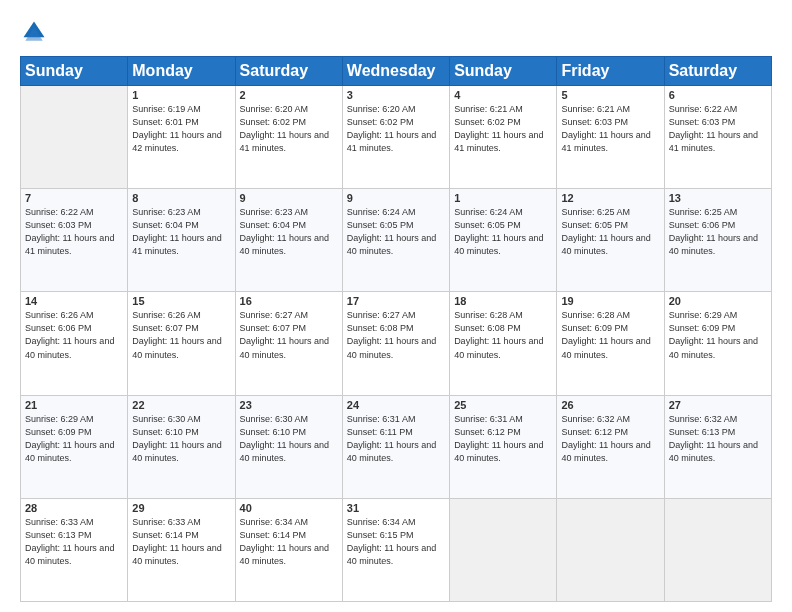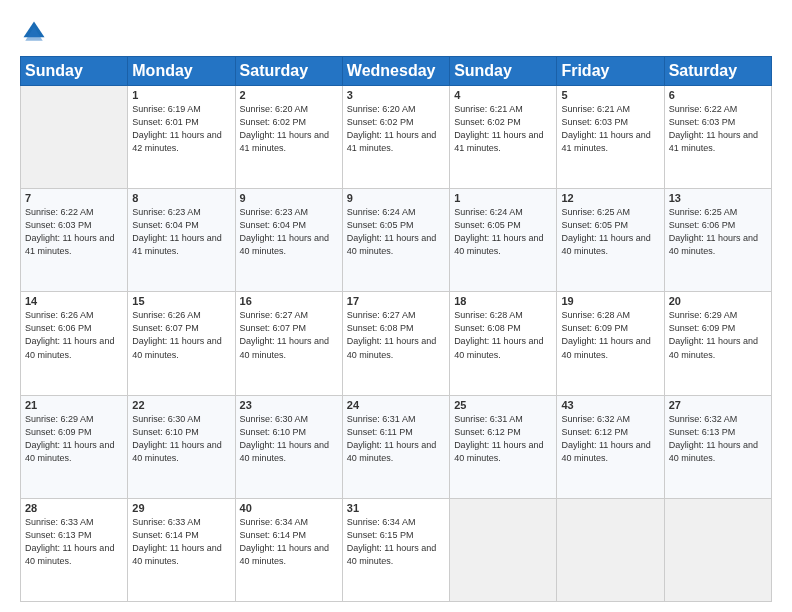--- a/index.html
+++ b/index.html
@@ -240,21 +240,21 @@
           </td>
           <td>
             <span class="day-number">24</span>
             <div class="day-info">Sunrise: 6:31 AM<br>Sunset: 6:11 PM<br>Daylight: 11 hours and 40 minutes.</div>
           </td>
           <td>
             <span class="day-number">25</span>
             <div class="day-info">Sunrise: 6:31 AM<br>Sunset: 6:12 PM<br>Daylight: 11 hours and 40 minutes.</div>
           </td>
           <td>
-            <span class="day-number">43</span>
+            <span class="day-number">26</span>
             <div class="day-info">Sunrise: 6:32 AM<br>Sunset: 6:12 PM<br>Daylight: 11 hours and 40 minutes.</div>
           </td>
           <td>
             <span class="day-number">27</span>
             <div class="day-info">Sunrise: 6:32 AM<br>Sunset: 6:13 PM<br>Daylight: 11 hours and 40 minutes.</div>
           </td>
         </tr>
         <tr>
           <td>
             <span class="day-number">28</span>

